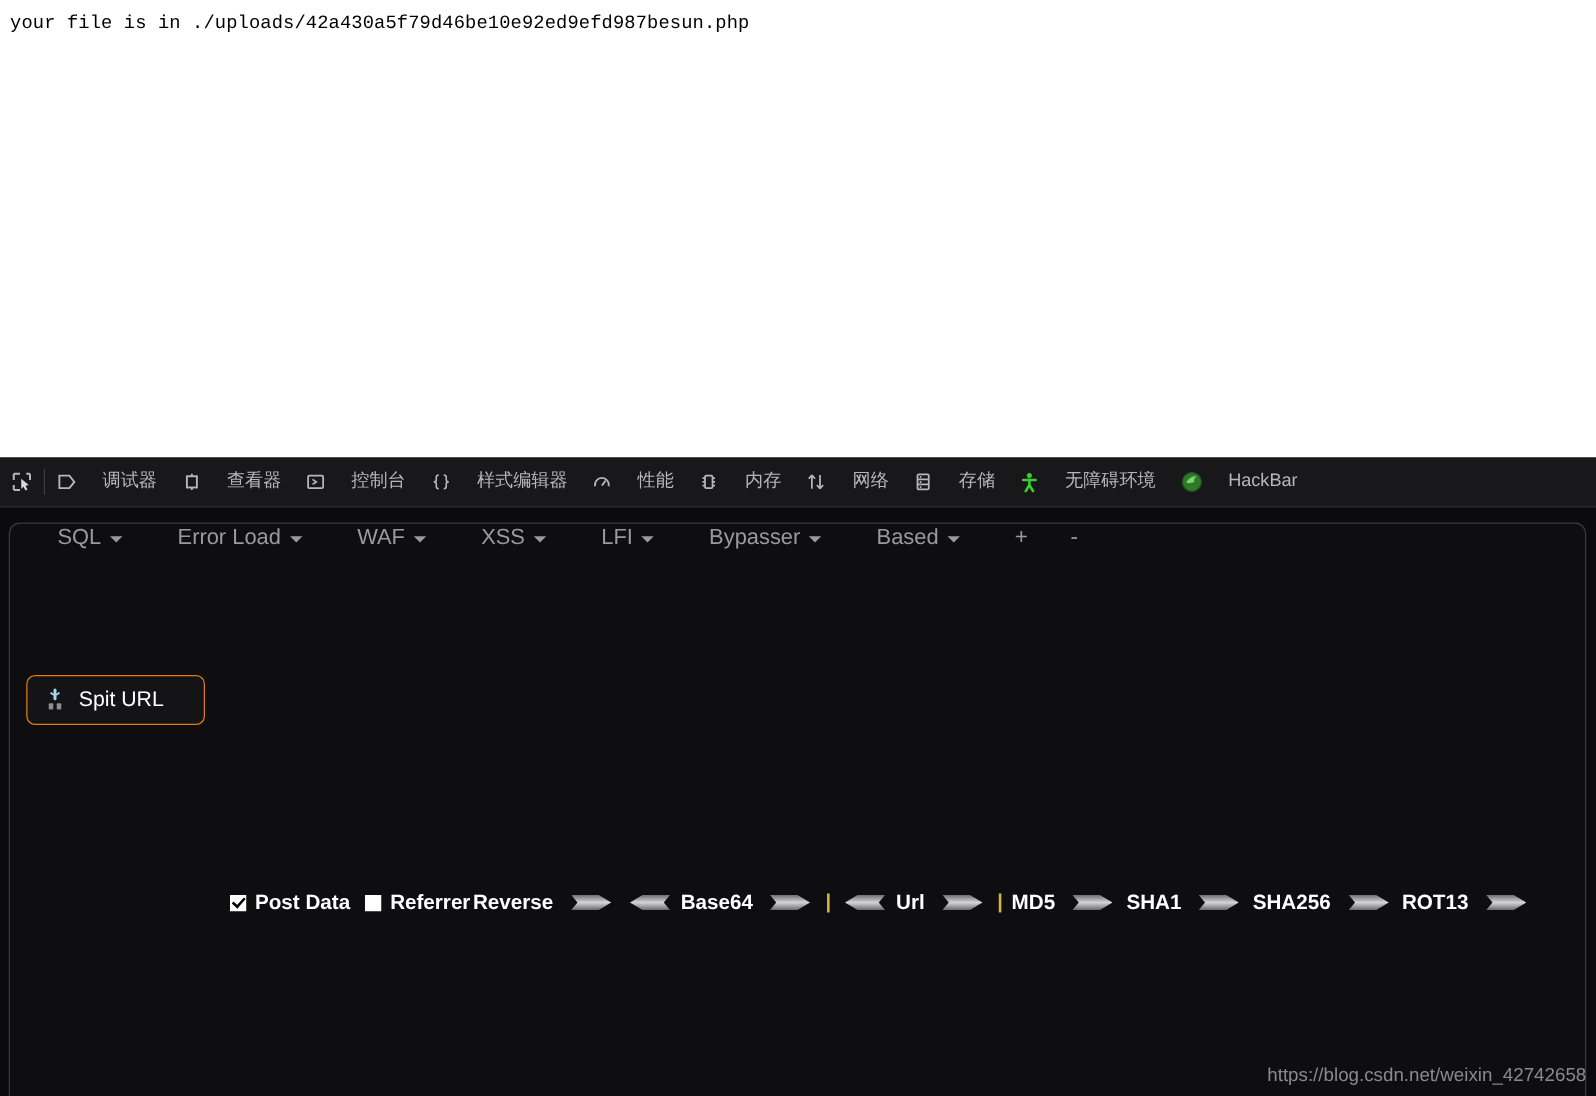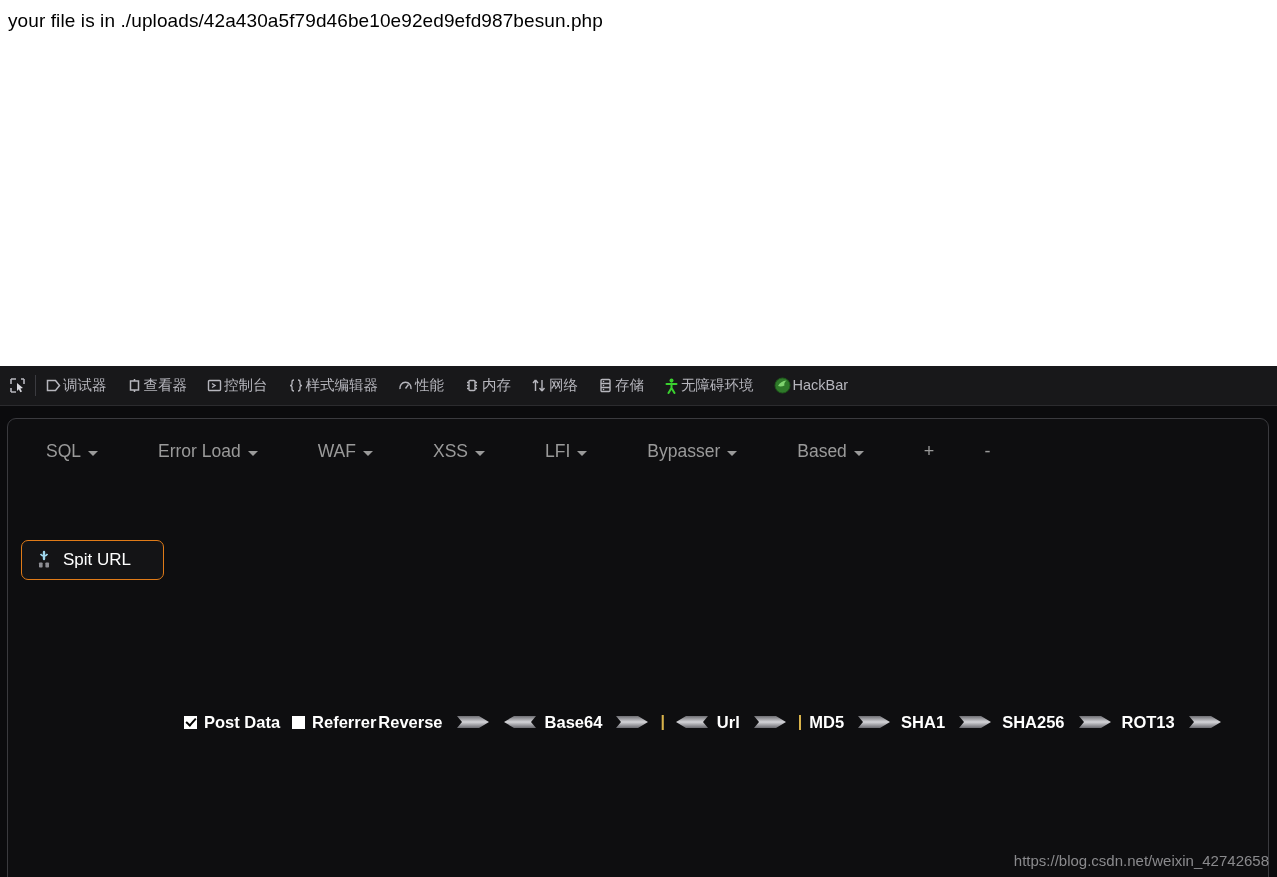--- a/index.html
+++ b/index.html
@@ -19,22 +19,22 @@
     position: absolute;
     left: 0; top: 0;
     width: 1277px;
     height: 366px;
     background: #ffffff;
   }
   #page-message {
     position: absolute;
     left: 8px;
     top: 10px;
-    font-family: Liberation Sans, sans-serif;
-    font-size: 19px;
+    font-family: Liberation Mono, monospace;
+    font-size: 15px;
     color: #000000;
     white-space: nowrap;
     letter-spacing: 0.1px;
   }
 
   
   #devtools {
     position: absolute;
     left: 0;
     top: 366px;
@@ -61,21 +61,21 @@
   }
   .dt-sep {
     width: 1px;
     background: #3b3b40;
     margin: 9px 0;
     flex: 0 0 1px;
   }
   .dt-tab {
     display: flex;
     align-items: center;
-    gap: 2px;
+    gap: 21px;
     padding: 0 10px;
     color: #b6b6bd;
     font-size: 14.5px;
     position: relative;
     cursor: pointer;
   }
   .dt-tab .dt-label { line-height: 1; }
   .dt-tab.cjk .dt-label { font-size: 14.5px; }
   .dt-tab.active {
     color: #ffffff;
@@ -102,24 +102,24 @@
     background: #0e0e10;
     box-sizing: border-box;
     overflow: hidden;
   }
   #hackbar-menu {
     position: absolute;
     left: 0; top: 0;
     width: 100%;
     height: 64px;
     display: flex;
-    align-items: center;
+    align-items: flex-start;
     padding-left: 38px;
     box-sizing: border-box;
-    gap: 16px;
+    gap: 0px;
   }
   .menu-item {
     color: #9a9a9a;
     font-size: 17.5px;
     margin-right: 44px;
     display: inline-flex;
     align-items: center;
     cursor: pointer;
     white-space: nowrap;
   }

